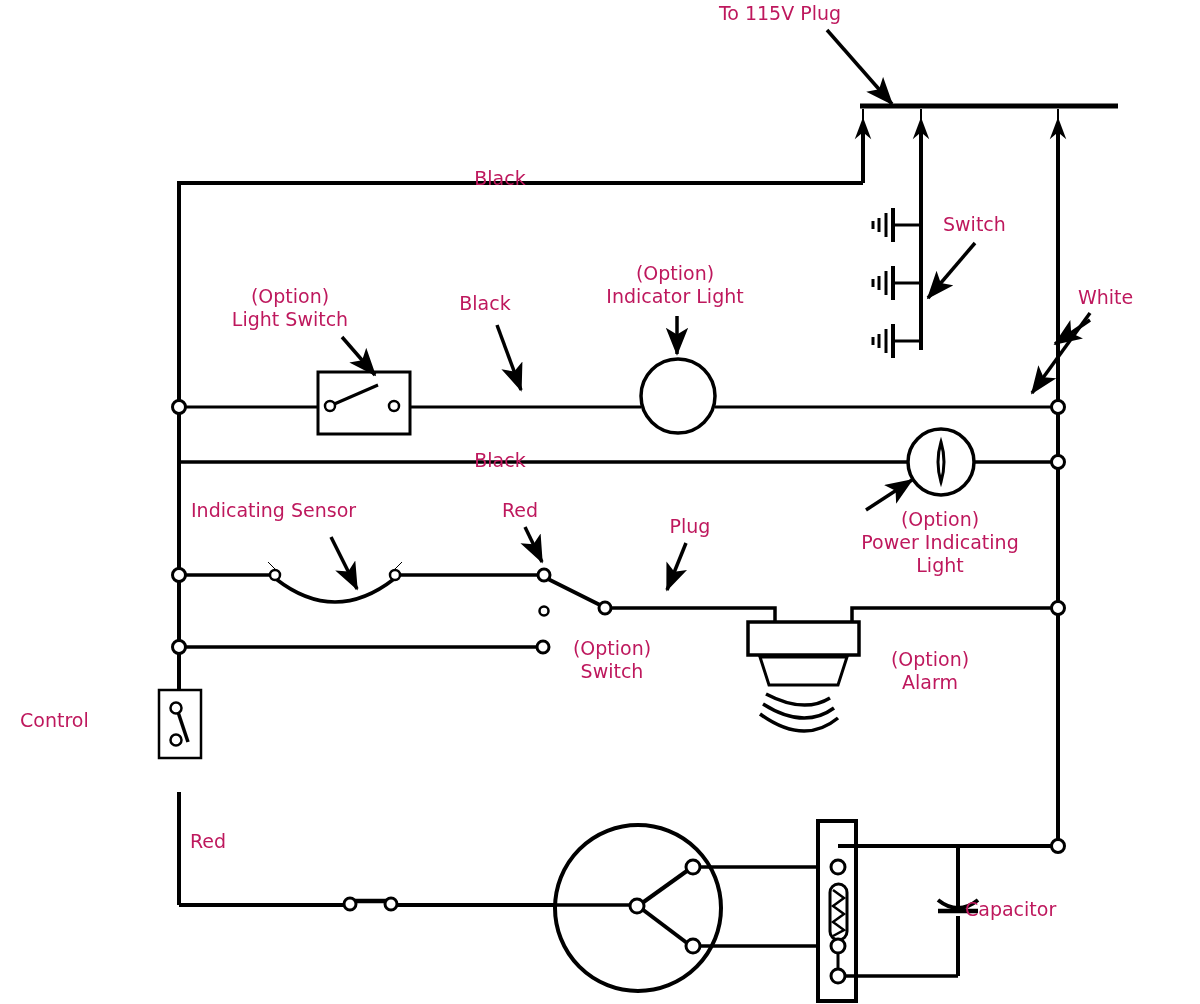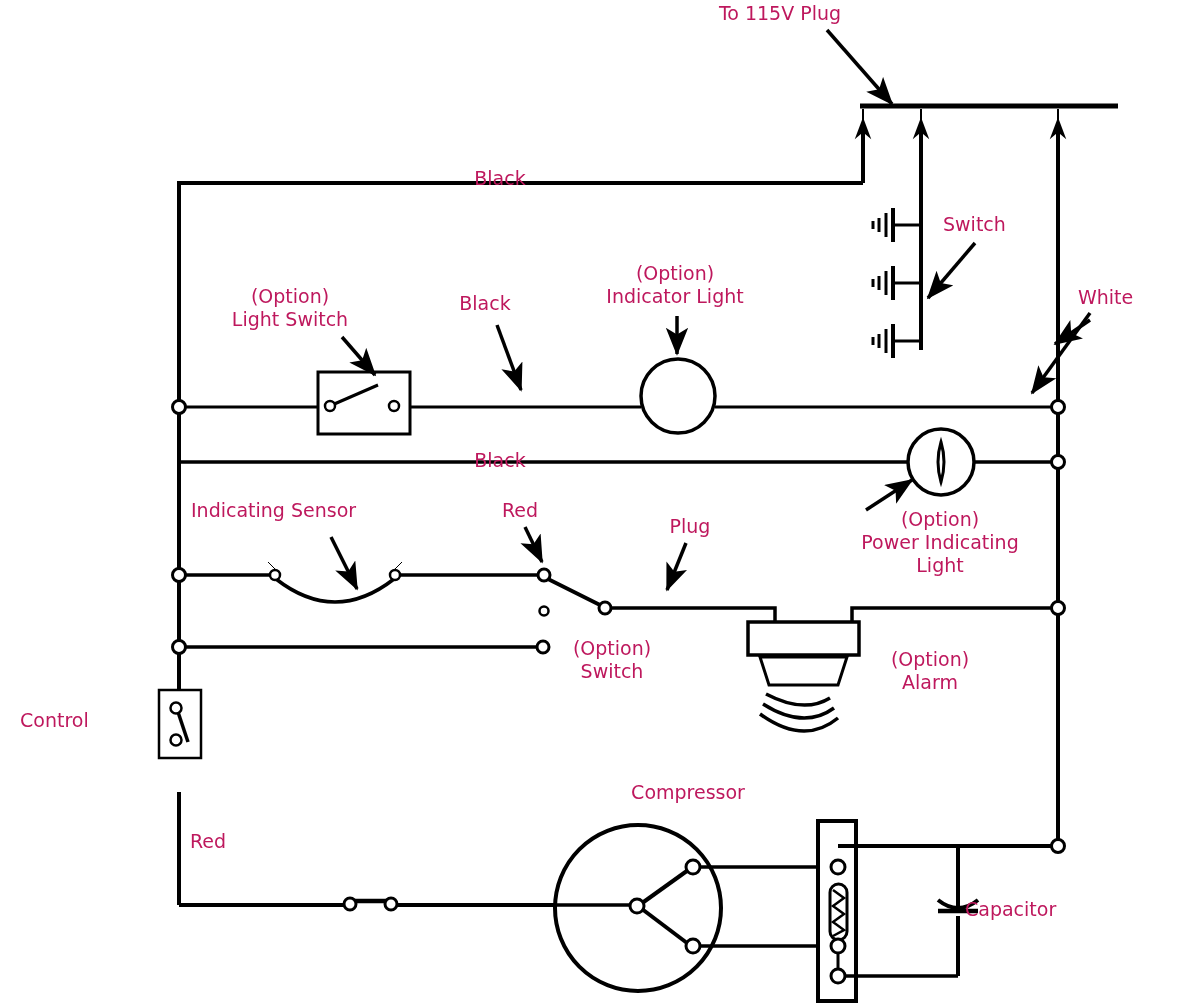--- a/index.html
+++ b/index.html
@@ -277,17 +277,16 @@
 Switch</div>
 
   <div class="lbl center" style="left:860px; top:648px; width:140px; white-space:pre-line;">(Option)
 Alarm</div>
 
   <div class="lbl right" style="left:20px; top:709px; width:128px;">Control</div>
 
   <div class="lbl left" style="left:190px; top:830px; width:100px;">Red</div>
 
 
-  <div class="lbl center" style="left:568px; top:781px; width:240px;">Compressor</div>
 
   <div class="lbl left" style="left:965px; top:898px; width:180px;">Capacitor</div>
 
 </div>
 
 </body></html>

